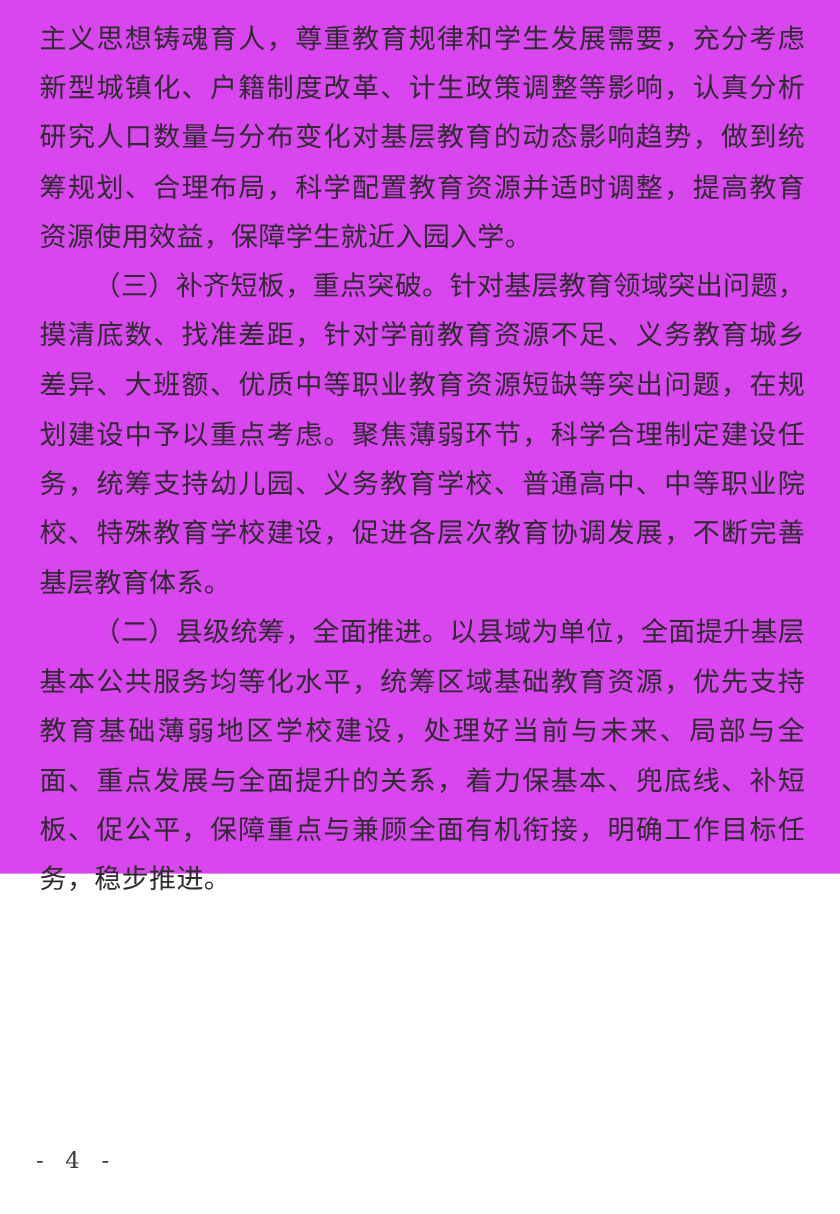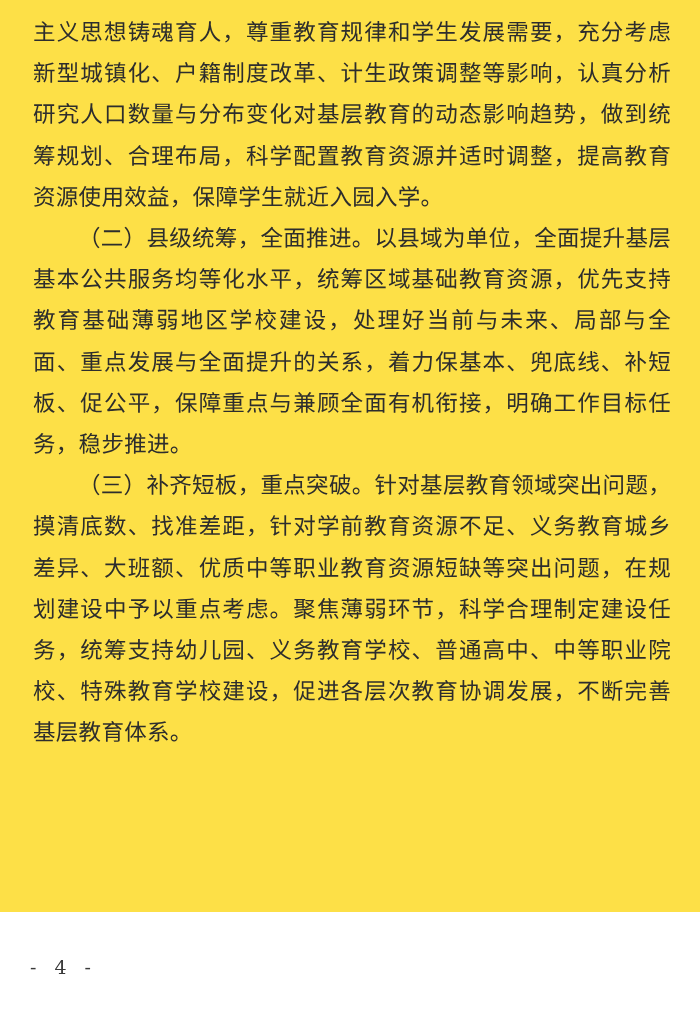--- a/index.html
+++ b/index.html
@@ -8,22 +8,22 @@
   }
   body {
     width: 700px;
     height: 1012px;
     background: #ffffff;
     overflow: hidden;
   }
   .page {
     position: relative;
     width: 700px;
-    height: 912px;
-    background: #fde047;
+    height: 728px;
+    background: #d946ef;
     font-family: "Liberation Serif", "DejaVu Serif", serif;
     color: #2d2d2d;
   }
   .doc-body {
     position: absolute;
     left: 33px;
     right: 29px;
     top: 12px;
   }
   .para {
@@ -48,17 +48,17 @@
     color: #3a3a3a;
     font-family: "DejaVu Serif", "Liberation Serif", serif;
   }
 </style>
 </head>
 <body>
 
 <div class="page">
   <div class="doc-body">
       <p class="para">主义思想铸魂育人，尊重教育规律和学生发展需要，充分考虑新型城镇化、户籍制度改革、计生政策调整等影响，认真分析研究人口数量与分布变化对基层教育的动态影响趋势，做到统筹规划、合理布局，科学配置教育资源并适时调整，提高教育资源使用效益，保障学生就近入园入学。</p>
+      <p class="para indent">（三）补齐短板，重点突破。针对基层教育领域突出问题，摸清底数、找准差距，针对学前教育资源不足、义务教育城乡差异、大班额、优质中等职业教育资源短缺等突出问题，在规划建设中予以重点考虑。聚焦薄弱环节，科学合理制定建设任务，统筹支持幼儿园、义务教育学校、普通高中、中等职业院校、特殊教育学校建设，促进各层次教育协调发展，不断完善基层教育体系。</p>
       <p class="para indent">（二）县级统筹，全面推进。以县域为单位，全面提升基层基本公共服务均等化水平，统筹区域基础教育资源，优先支持教育基础薄弱地区学校建设，处理好当前与未来、局部与全面、重点发展与全面提升的关系，着力保基本、兜底线、补短板、促公平，保障重点与兼顾全面有机衔接，明确工作目标任务，稳步推进。</p>
-      <p class="para indent">（三）补齐短板，重点突破。针对基层教育领域突出问题，摸清底数、找准差距，针对学前教育资源不足、义务教育城乡差异、大班额、优质中等职业教育资源短缺等突出问题，在规划建设中予以重点考虑。聚焦薄弱环节，科学合理制定建设任务，统筹支持幼儿园、义务教育学校、普通高中、中等职业院校、特殊教育学校建设，促进各层次教育协调发展，不断完善基层教育体系。</p>
     </div>
   <div class="page-number">- 4 -</div>
 </div>
 
 </body></html>

